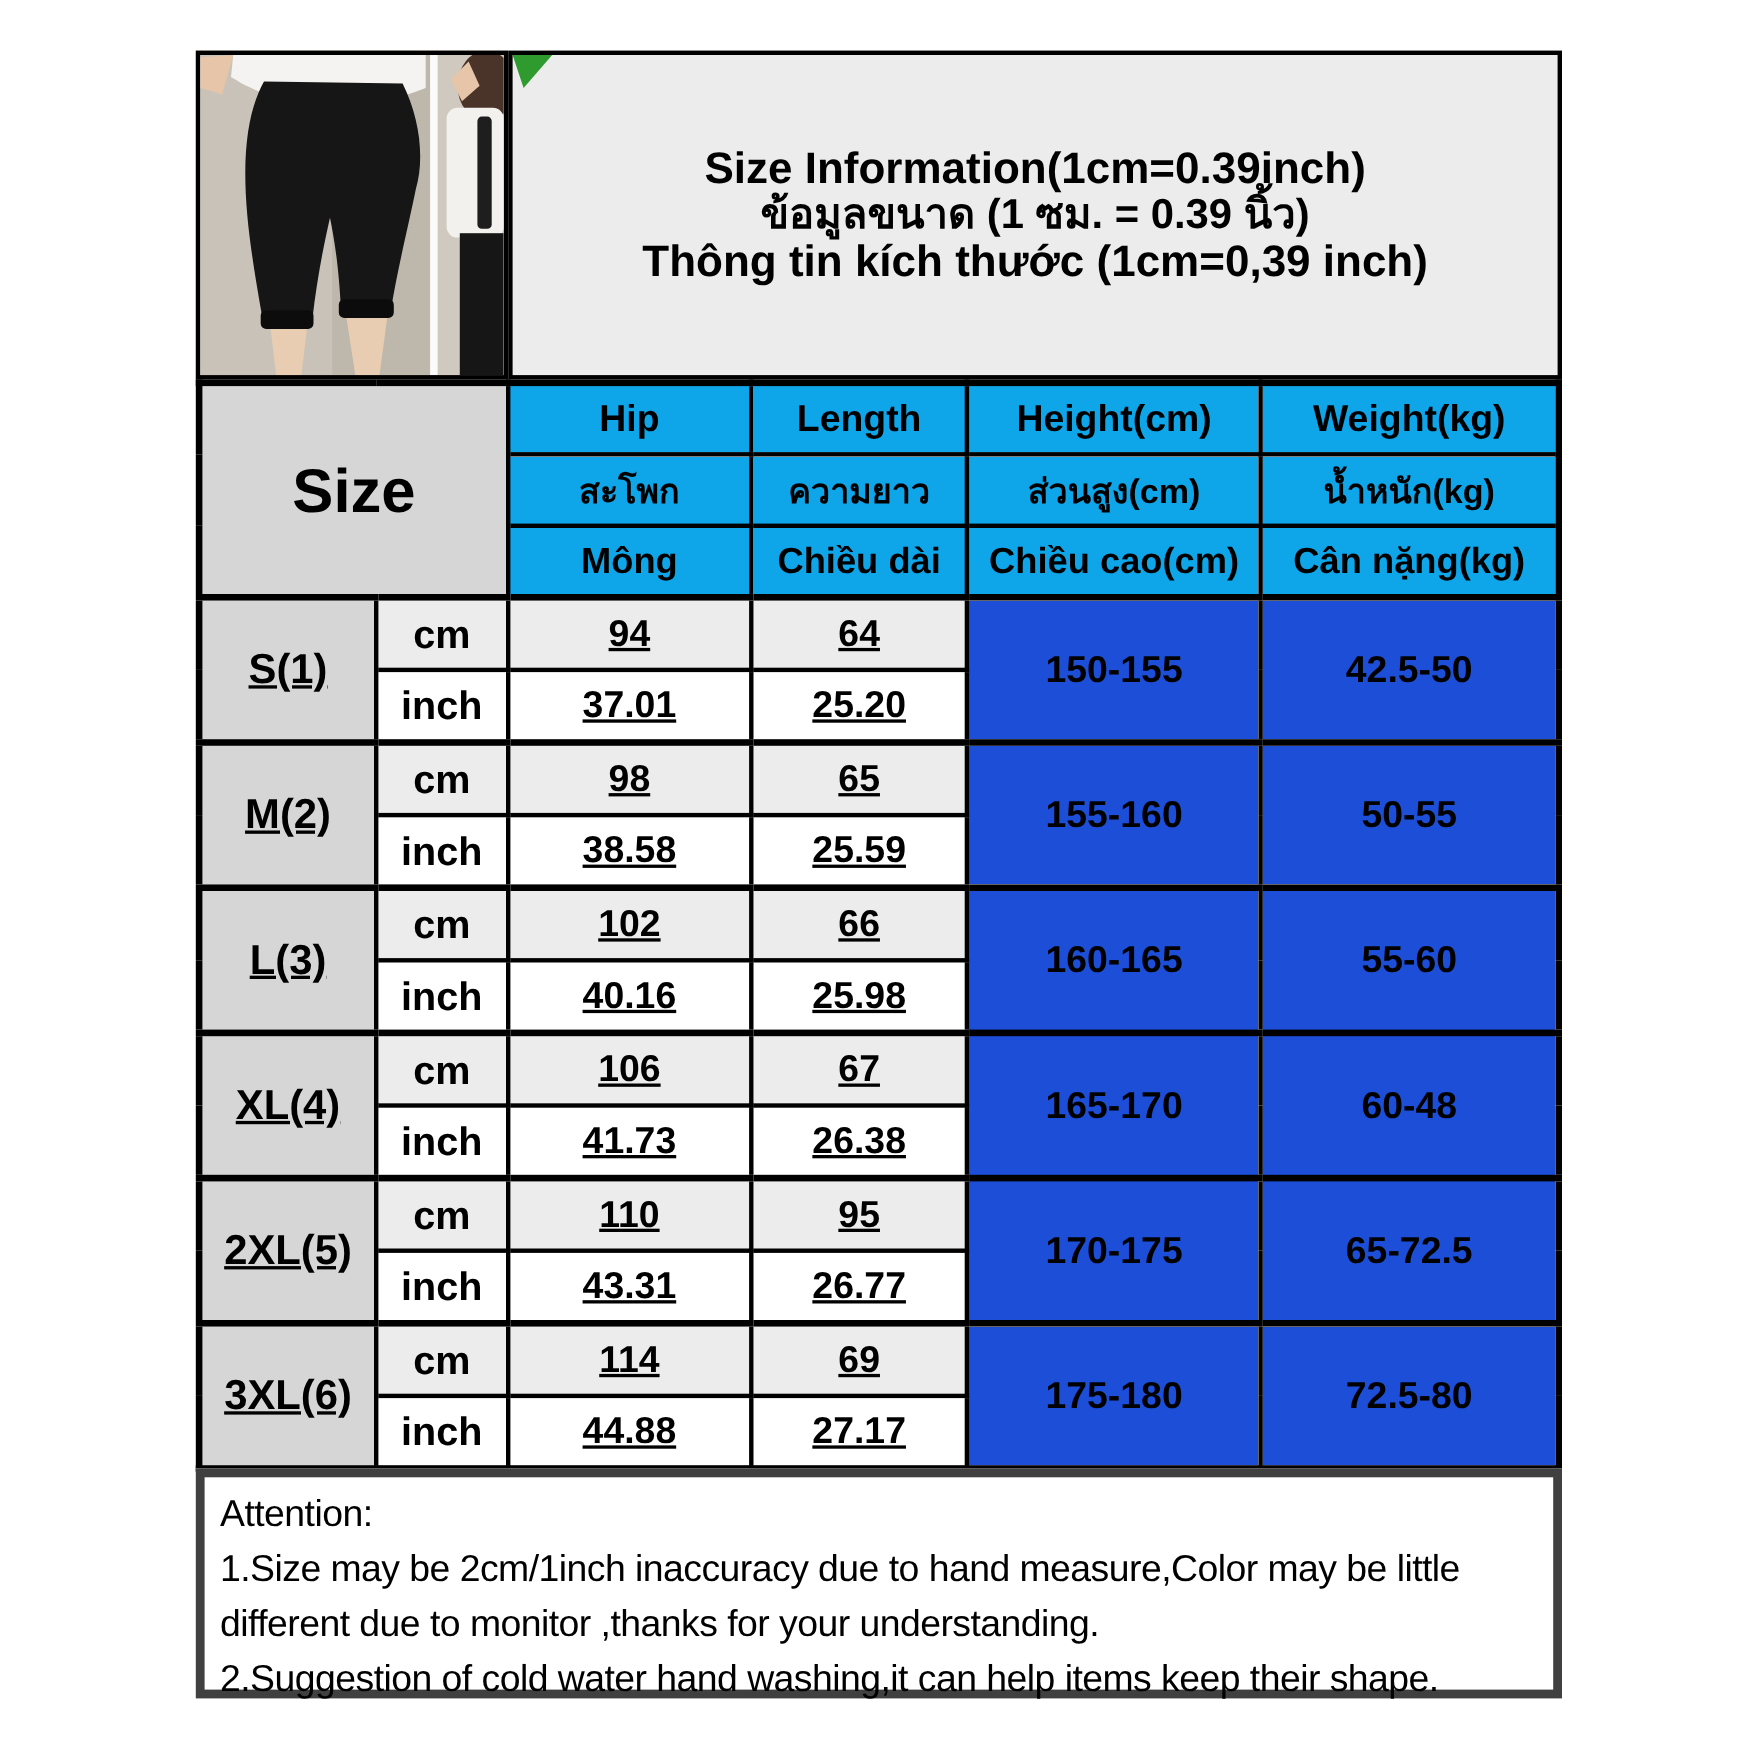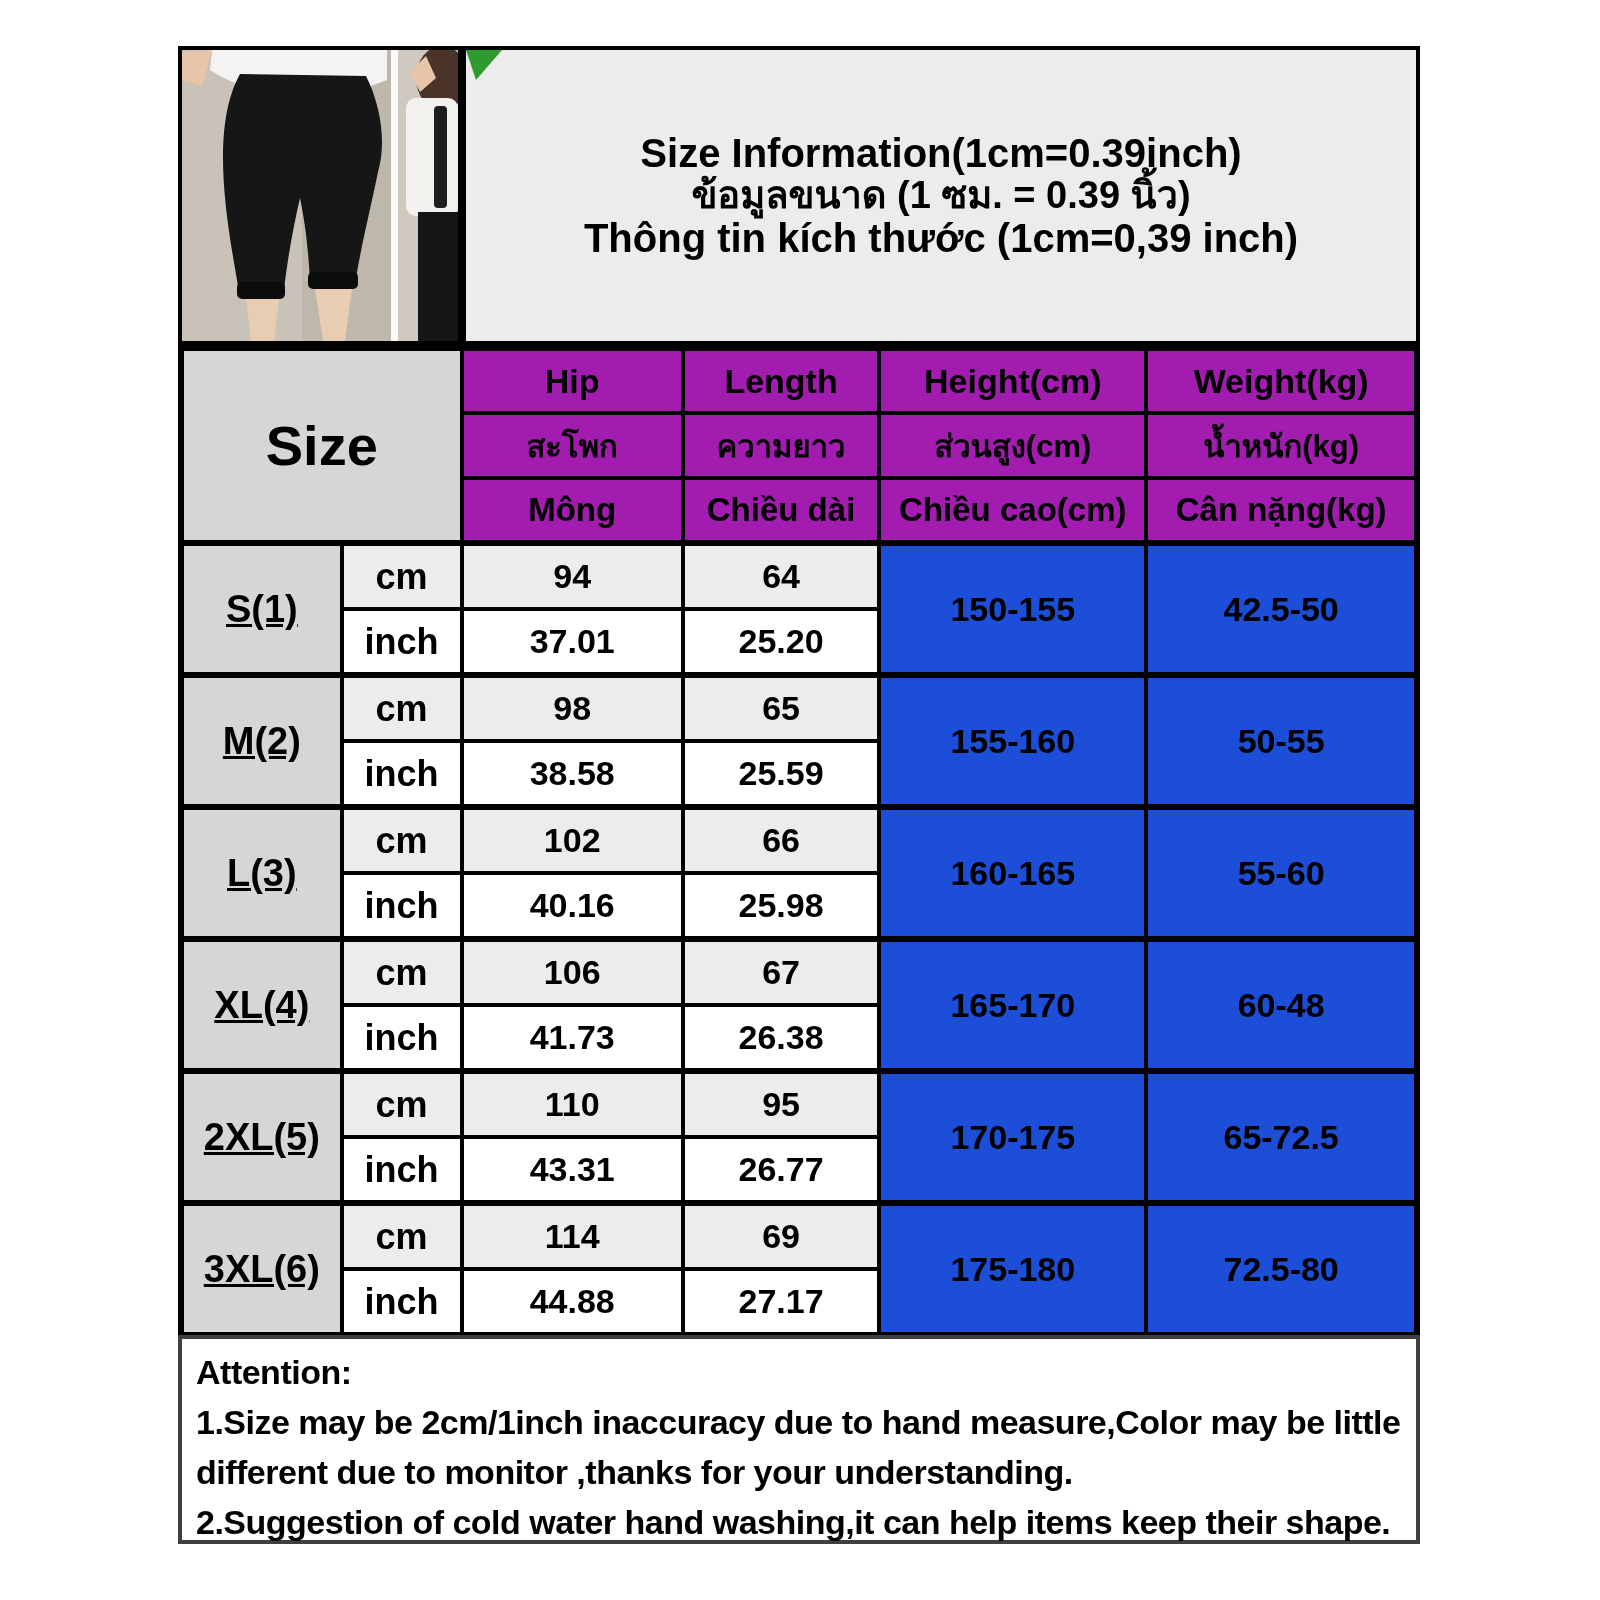--- a/index.html
+++ b/index.html
@@ -51,39 +51,39 @@
     vertical-align: middle;
     font-weight: bold;
     padding: 0;
     overflow: hidden;
   }
   .size-table thead tr { height: 65px; }
   .size-table tbody tr { height: 66px; }
   .size-table tr.g > td { border-top-width: 6px; }
 
   th.size-big { background: #d6d6d6; font-size: 56px; }
-  th.hdr { background: #a21caf; font-size: 34px; }
+  th.hdr { background: #0ea5e9; font-size: 34px; }
   th.hdr.th-lang { font-size: 31px; }
   th.hdr.vi-lang { font-size: 33px; }
 
   td.size-label { background: #d6d6d6; font-size: 38px; text-decoration: underline; }
   td.unit { font-size: 36px; }
-  td.val { font-size: 34px; }
+  td.val { font-size: 34px; text-decoration: underline; }
   tr.cm-row td.unit, tr.cm-row td.val { background: #ececec; }
   tr.inch-row td.unit, tr.inch-row td.val { background: #ffffff; }
   td.range { background: #1d4ed8; font-size: 34px; }
 
   
   .attention-box {
     left: 178px; top: 1335px; width: 1242px; height: 209px;
-    border: 4px solid #404040;
+    border: 8px solid #404040;
     background: #fff;
     padding: 8px 14px 0 14px;
     font-size: 34px;
-    font-weight: bold;
+    font-weight: normal;
     line-height: 50px;
     letter-spacing: -0.5px;
   }
 </style>
 </head>
 <body>
 
 <div class="abs photo-box">
   <svg viewBox="0 0 276 291" preserveAspectRatio="none" aria-hidden="true">
     <rect x="0" y="0" width="276" height="291" fill="#c9c2b8"></rect>

